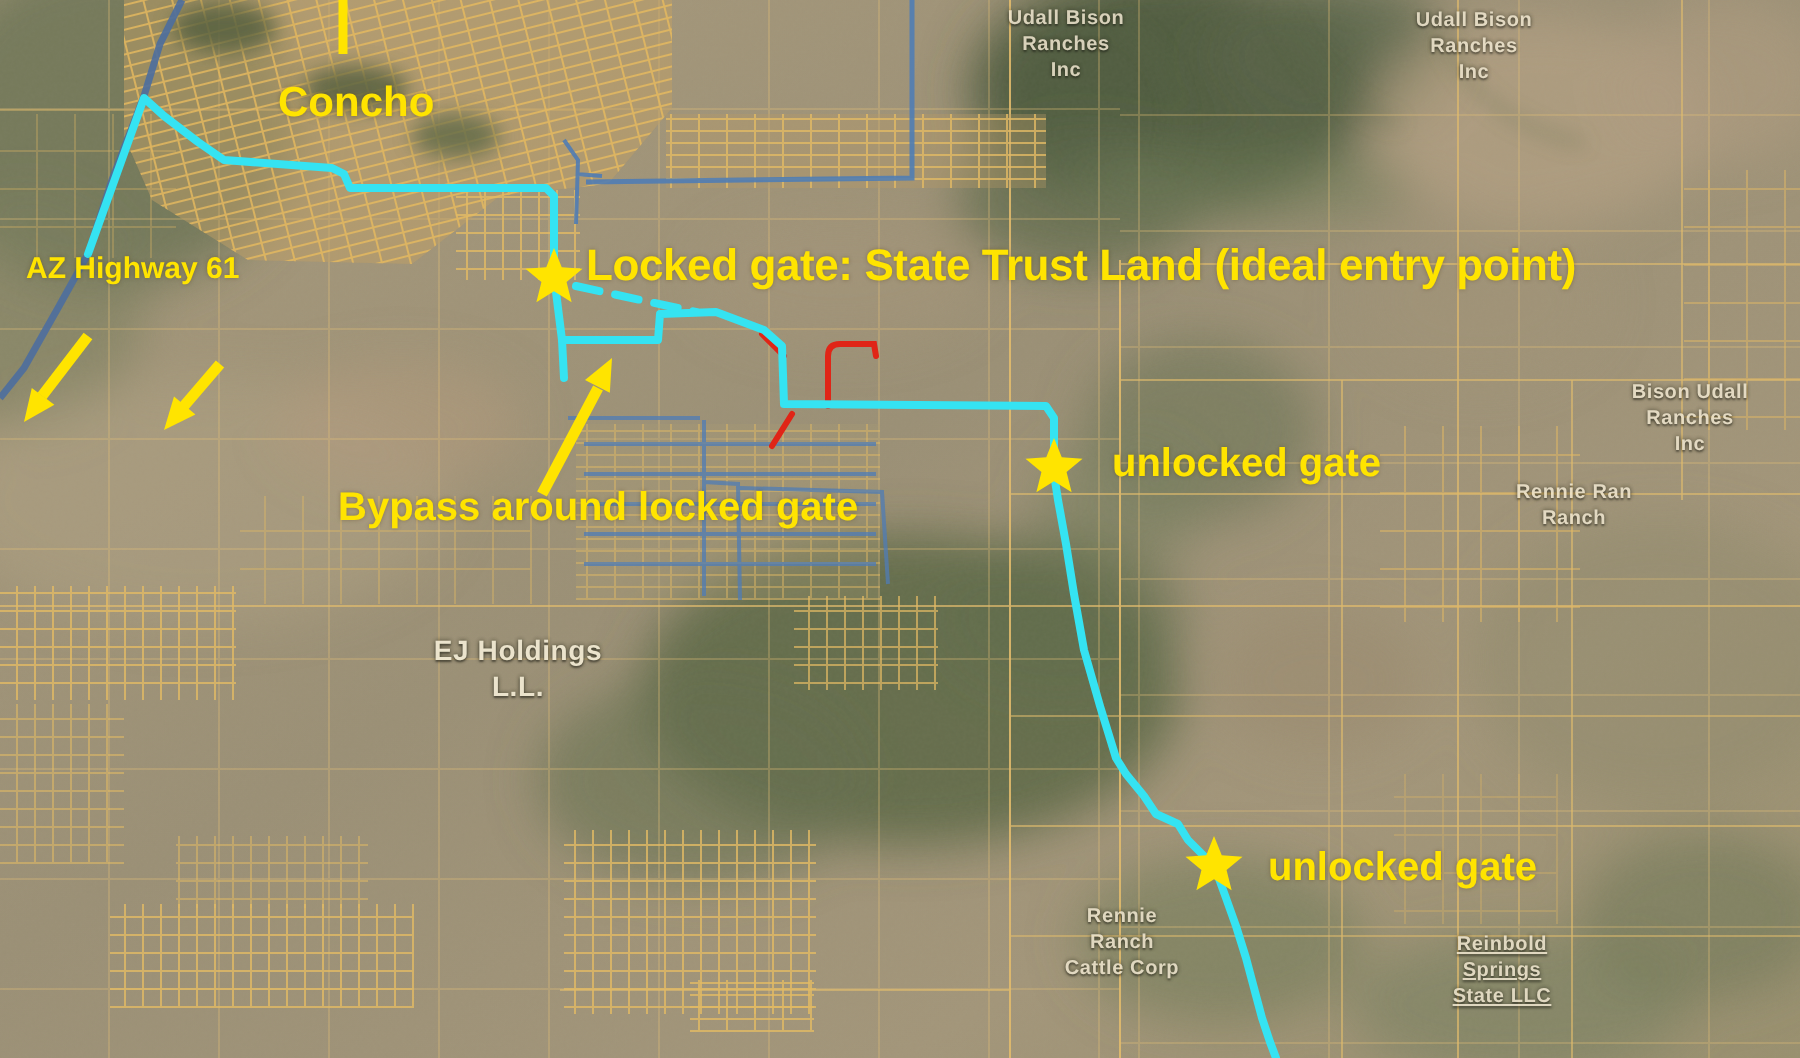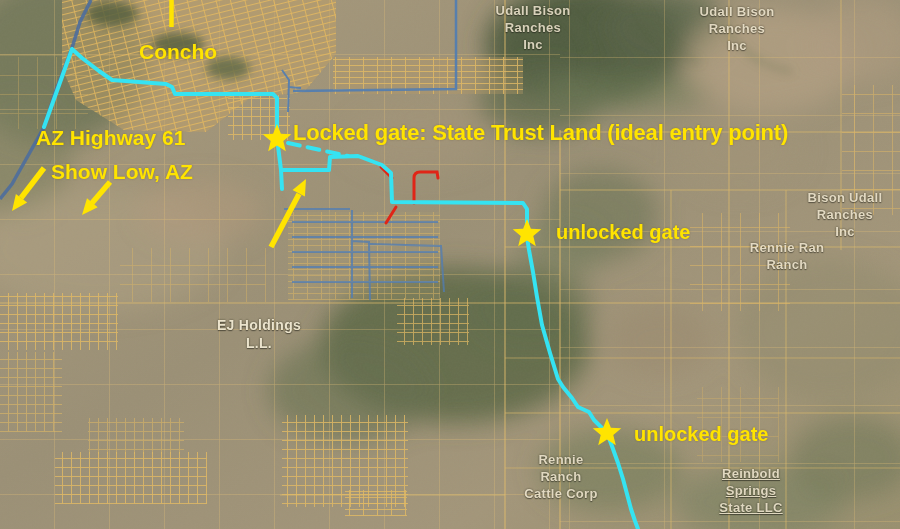--- a/index.html
+++ b/index.html
@@ -6,28 +6,28 @@
   .map{
     position:relative;width:900px;height:529px;overflow:hidden;
     background:#a09277;font-family:"Liberation Sans",sans-serif;
   }
   .map svg{position:absolute;left:0;top:0;}
   .ann{
     position:absolute;color:#ffe400;font-weight:bold;white-space:nowrap;
     text-shadow:0 0 2px rgba(70,50,0,.35);
   }
   .concho{left:139px;top:30px;font-size:21px;margin-top:10px;}
-  .hwy{left:36px;top:126px;font-size:21px;}
+  .hwy{left:13px;top:126px;font-size:15px;}
   .showlow{left:51px;top:160px;font-size:21px;}
   .locked{left:293px;top:120px;font-size:22px;letter-spacing:-0.2px;}
   .bypass{left:169px;top:243px;font-size:20px;}
   .ug1{left:556px;top:221px;font-size:20px;}
   .ug2{left:634px;top:423px;font-size:20px;}
   .owner{
-    position:absolute;color:#efe6cf;font-weight:bold;font-size:13px;
+    position:absolute;color:#efe6cf;font-weight:bold;font-size:10px;
     line-height:1.3;text-align:center;transform:translateX(-50%);
     opacity:.85;letter-spacing:.3px;white-space:nowrap;
     text-shadow:0 0 2px rgba(45,45,30,.9),0 1px 1px rgba(0,0,0,.45);
   }
   .ul1{left:533px;top:3px;}
   .ul2{left:737px;top:4px;}
   .ul3{left:845px;top:146px;margin-top:44px;}
   .ul4{left:787px;top:240px;}
   .ul5{left:561px;top:452px;}
   .ul6{left:751px;top:466px;text-decoration:underline;}
@@ -196,22 +196,22 @@
     <g>
       <line x1="271" y1="247" x2="299" y2="194" stroke="#ffe400" stroke-width="5.5"></line>
       <polygon points="306,179 304.9,196.4 292.5,190"></polygon>
     </g>
     <line x1="171.5" y1="0" x2="171.5" y2="27" stroke="#ffe400" stroke-width="4.5"></line>
   </g>
 </svg>
 
   <div class="ann concho">Concho</div>
   <div class="ann hwy">AZ Highway 61</div>
-  <div class="ann showlow">Show Low, AZ</div>
   <div class="ann locked">Locked gate: State Trust Land (ideal entry point)</div>
+  <div class="ann bypass">Bypass around locked gate</div>
   <div class="ann ug1">unlocked gate</div>
   <div class="ann ug2">unlocked gate</div>
 
   <div class="owner ul1">
     <div>Udall Bison</div>
     <div>Ranches</div>
     <div>Inc</div>
   </div>
   <div class="owner ul2">
     <div>Udall Bison</div>

